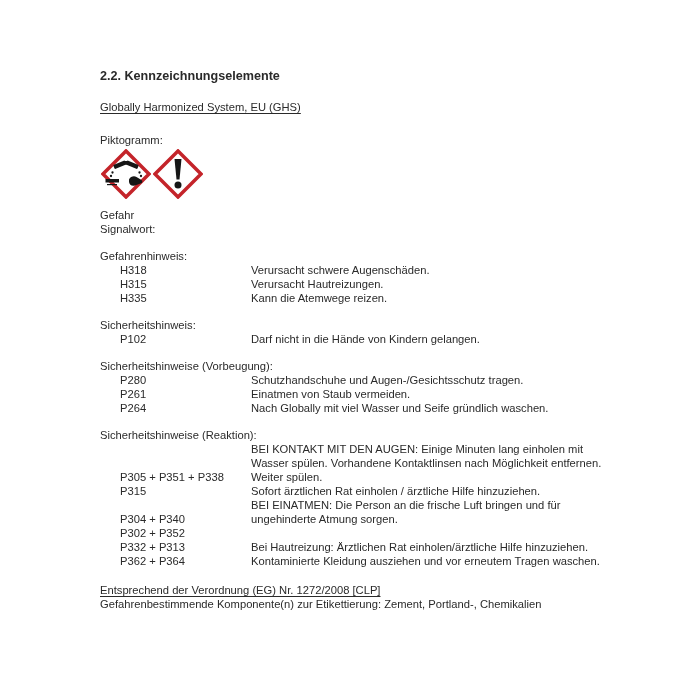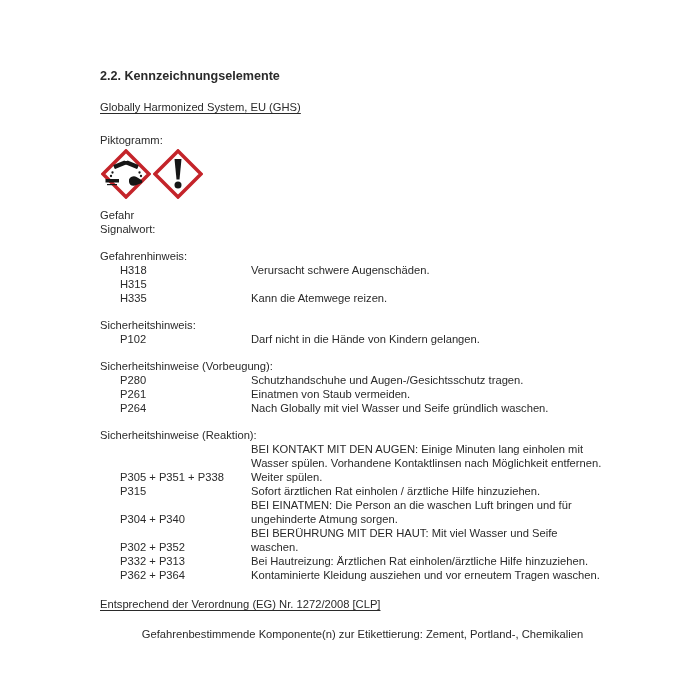--- a/index.html
+++ b/index.html
@@ -26,21 +26,21 @@
   .pictos{display:flex;gap:2px;margin-top:2px;margin-left:1px;}
   svg.picto{width:50px;height:50px;display:block;}
   .diamond{fill:#ffffff;stroke:var(--red);stroke-width:7;stroke-linejoin:miter;}
   .art{fill:var(--black);}
   .signal{margin-top:9px;}
   .section{margin-top:13px;}
   .row{display:flex;align-items:flex-end;margin-left:20px;}
   .code{flex:0 0 131px;width:131px;}
   .text{width:390px;white-space:pre-line;}
   .regulation{margin-top:15px;}
-  .footer-note{margin-top:16px;text-align:center;}
+  .footer-note{}
 </style>
 </head>
 <body>
 
 <div class="content">
 
   <div class="doc-title">2.2. Kennzeichnungselemente</div>
 
   <div class="line underlined subtitle">Globally Harmonized System, EU (GHS)</div>
 
@@ -82,20 +82,21 @@
   <div class="section">
     <div class="line sec-heading">Gefahrenhinweis:</div>
     <div class="rows">
   <div class="row line">
     <div class="code">H318</div>
     <div class="text">Verursacht schwere Augenschäden.</div>
   </div>
 
   <div class="row line">
     <div class="code">H315</div>
+    <div class="text">Verursacht Hautreizungen.</div>
   </div>
 
   <div class="row line">
     <div class="code">H335</div>
     <div class="text">Kann die Atemwege reizen.</div>
   </div>
 </div>
   </div>
 
   <div class="section">
@@ -138,28 +139,26 @@
 Weiter spülen.</div>
   </div>
 
   <div class="row line">
     <div class="code">P315</div>
     <div class="text">Sofort ärztlichen Rat einholen / ärztliche Hilfe hinzuziehen.</div>
   </div>
 
   <div class="row line">
     <div class="code">P304 + P340</div>
-    <div class="text">BEI EINATMEN: Die Person an die waschen Luft bringen und für
+    <div class="text">BEI EINATMEN: Die Person an die frische Luft bringen und für
 ungehinderte Atmung sorgen.</div>
   </div>
 
   <div class="row line">
     <div class="code">P302 + P352</div>
-    <div class="text">BEI BERÜHRUNG MIT DER HAUT: Mit viel Wasser und Seife
-waschen.</div>
   </div>
 
   <div class="row line">
     <div class="code">P332 + P313</div>
     <div class="text">Bei Hautreizung: Ärztlichen Rat einholen/ärztliche Hilfe hinzuziehen.</div>
   </div>
 
   <div class="row line">
     <div class="code">P362 + P364</div>
     <div class="text">Kontaminierte Kleidung ausziehen und vor erneutem Tragen waschen.</div>

